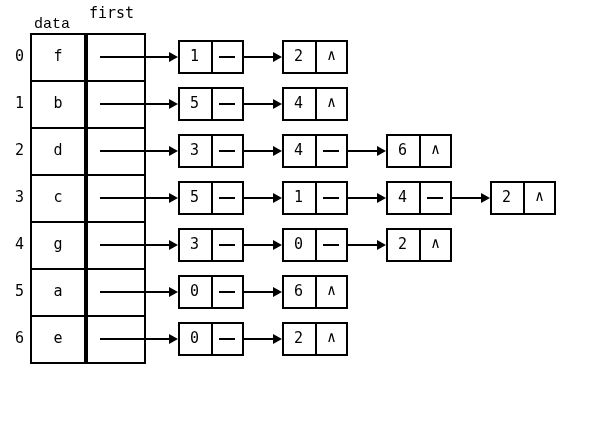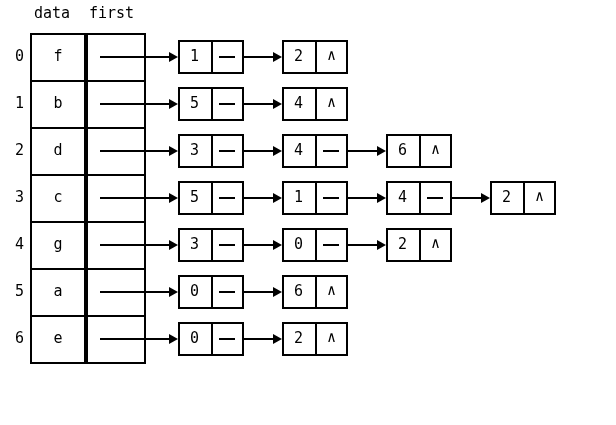--- a/index.html
+++ b/index.html
@@ -94,21 +94,21 @@
     font-size: 15px;
     text-align: center;
     color: #000;
     white-space: nowrap;
   }
 </style>
 </head>
 <body>
 
 <div id="diagram">
-    <div class="hdr" style="left: 34px; top: 4px;">data</div>
+    <div class="hdr" style="left: 34px; top: 16px; font-family: Liberation Mono, monospace;">data</div>
     <div class="hdr" style="left: 89px; top: 4px;">first</div>
     <div class="rowindex" style="left: 0px; top: 46.5px; width: 24px;">0</div>
     <div class="cellbox" style="left: 30px; top: 33px; width: 56px; height: 49px;"></div>
     <div class="celltext" style="left: 30px; top: 46.5px; width: 56px;">f</div>
     <div class="cellbox" style="left: 86px; top: 33px; width: 60px; height: 49px;"></div>
     <div class="stub" style="left: 100px; top: 55.5px; width: 69px;"></div>
     <div class="arrowhead" style="left: 169px; top: 51.5px;"></div>
     <div class="nodebox" style="left: 178px; top: 39.5px; width: 66px; height: 34px;"></div>
     <div class="nodesplit" style="left: 211px; top: 39.5px; height: 34px;"></div>
     <div class="nodeval" style="left: 178px; top: 46.5px; width: 33px;">1</div>

